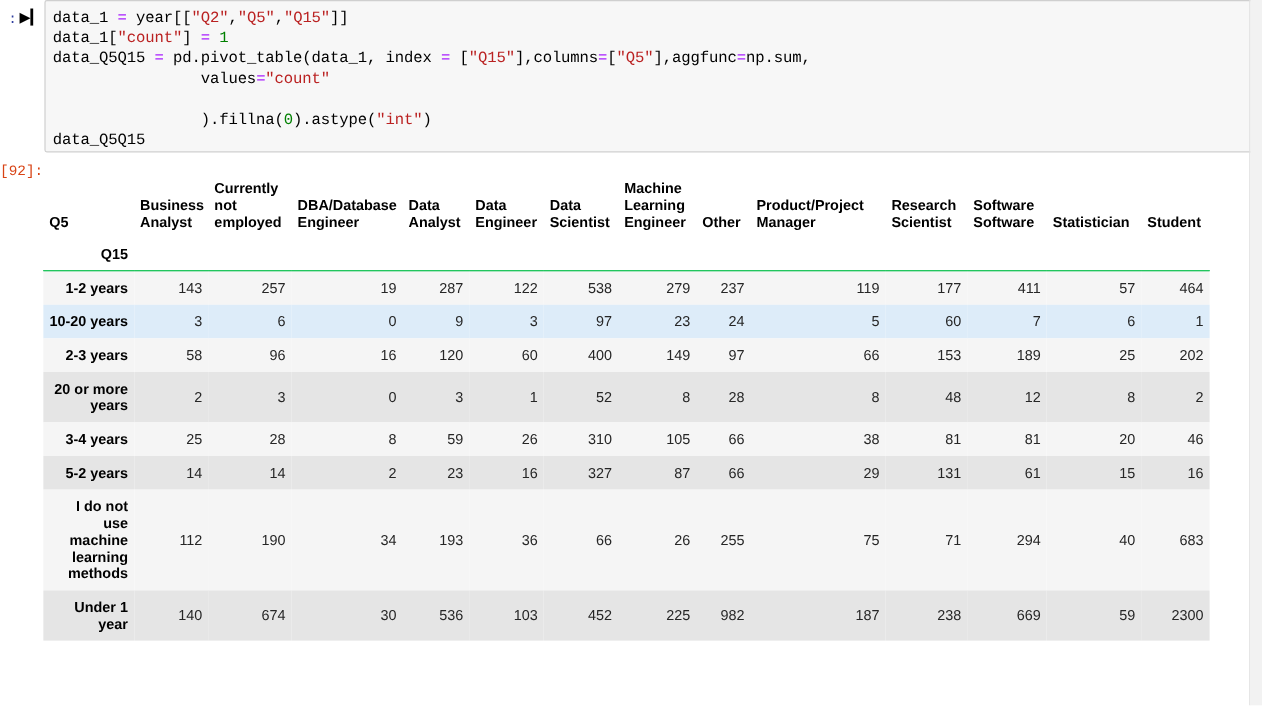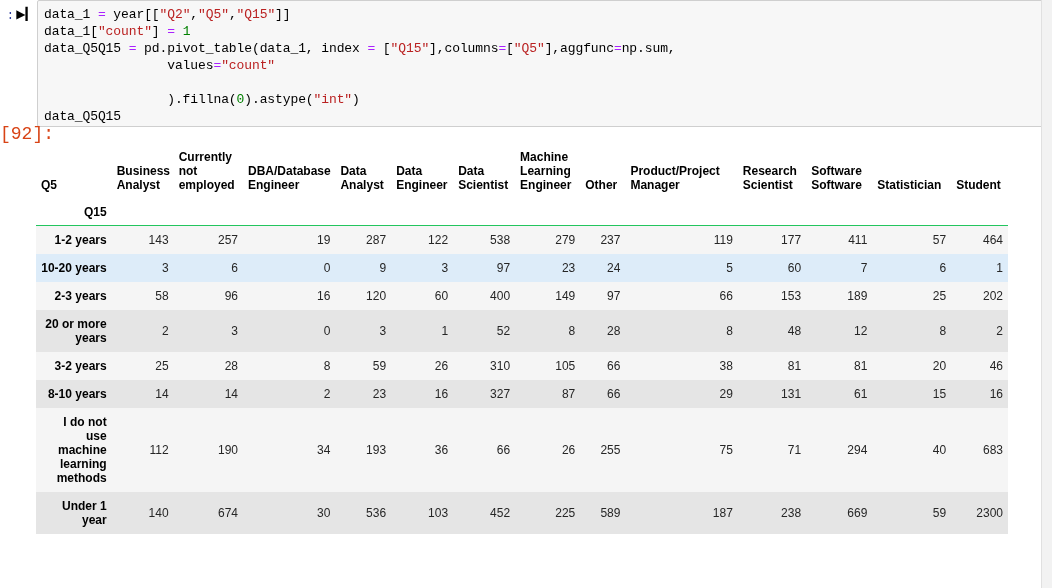--- a/index.html
+++ b/index.html
@@ -72,26 +72,26 @@
   }
 
   .tok-str { color: #BA2121; }
   .tok-num { color: #008000; }
   .tok-op  { color: #AA22FF; }
 
   
   .prompt-out {
     position: absolute;
     left: 0;
-    top: 125px;
+    top: 137px;
     width: 36px;
     text-align: left;
     color: #D84315;
     font-family: "Liberation Mono", monospace;
-    font-size: 18px;
+    font-size: 12px;
     line-height: 1;
   }
 
   
   .df-wrap {
     position: absolute;
     left: 36px;
     top: 150px;
     width: 1005px;
     overflow: hidden;
@@ -318,37 +318,37 @@
             <td>52</td>
             <td>8</td>
             <td>28</td>
             <td>8</td>
             <td>48</td>
             <td>12</td>
             <td>8</td>
             <td>2</td>
           </tr>
           <tr>
-            <th>3-2 years</th>
+            <th>3-4 years</th>
             <td>25</td>
             <td>28</td>
             <td>8</td>
             <td>59</td>
             <td>26</td>
             <td>310</td>
             <td>105</td>
             <td>66</td>
             <td>38</td>
             <td>81</td>
             <td>81</td>
             <td>20</td>
             <td>46</td>
           </tr>
           <tr>
-            <th>8-10 years</th>
+            <th>5-2 years</th>
             <td>14</td>
             <td>14</td>
             <td>2</td>
             <td>23</td>
             <td>16</td>
             <td>327</td>
             <td>87</td>
             <td>66</td>
             <td>29</td>
             <td>131</td>
@@ -374,21 +374,21 @@
           </tr>
           <tr>
             <th>Under 1 year</th>
             <td>140</td>
             <td>674</td>
             <td>30</td>
             <td>536</td>
             <td>103</td>
             <td>452</td>
             <td>225</td>
-            <td>589</td>
+            <td>982</td>
             <td>187</td>
             <td>238</td>
             <td>669</td>
             <td>59</td>
             <td>2300</td>
           </tr>
         </tbody>
     </table>
   </div>
 

